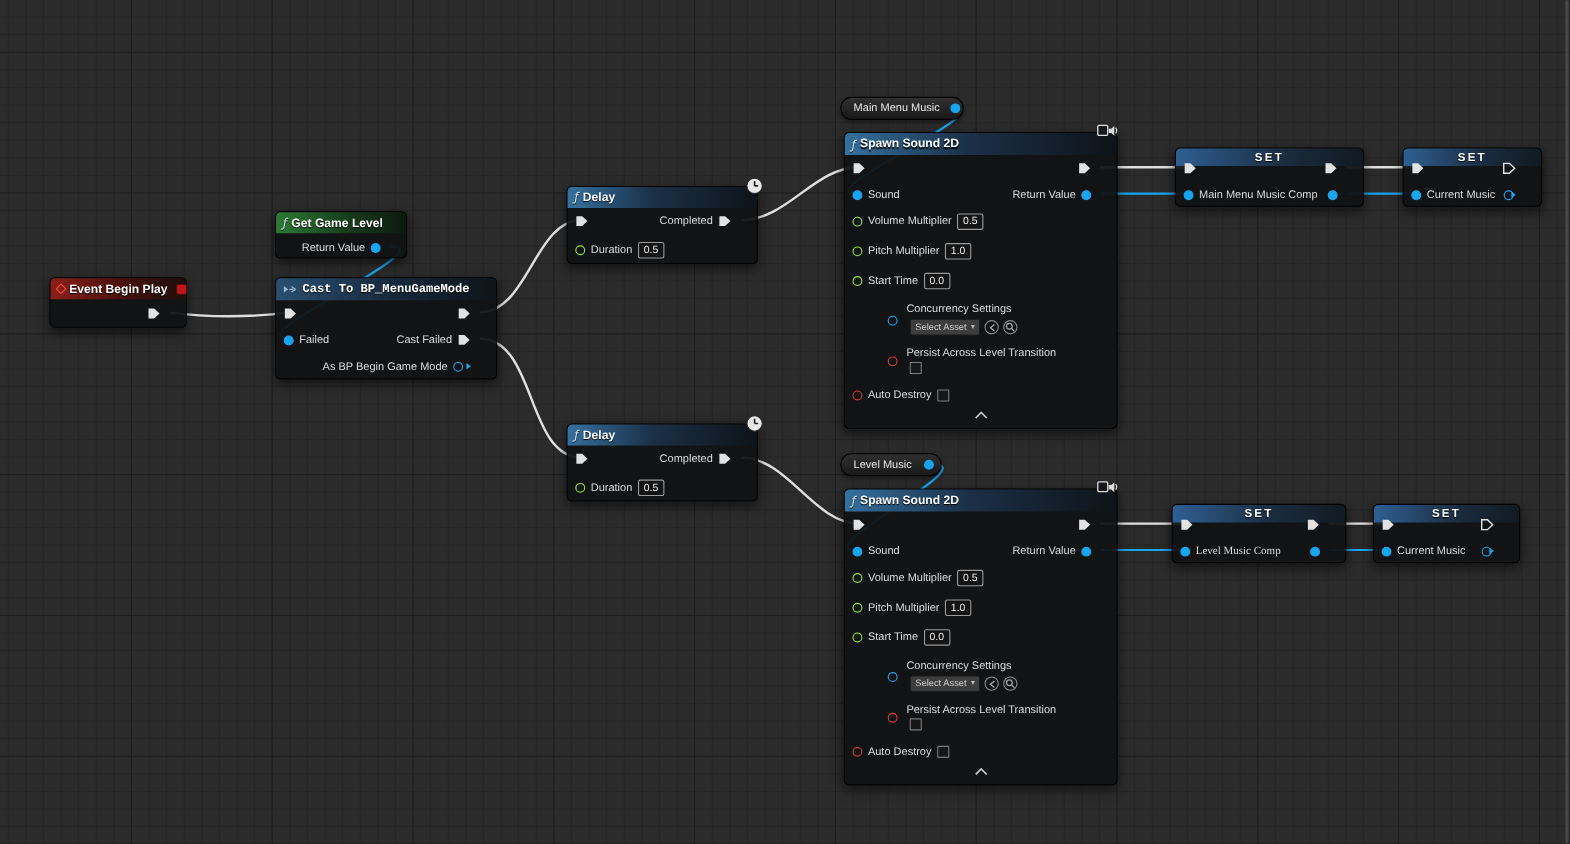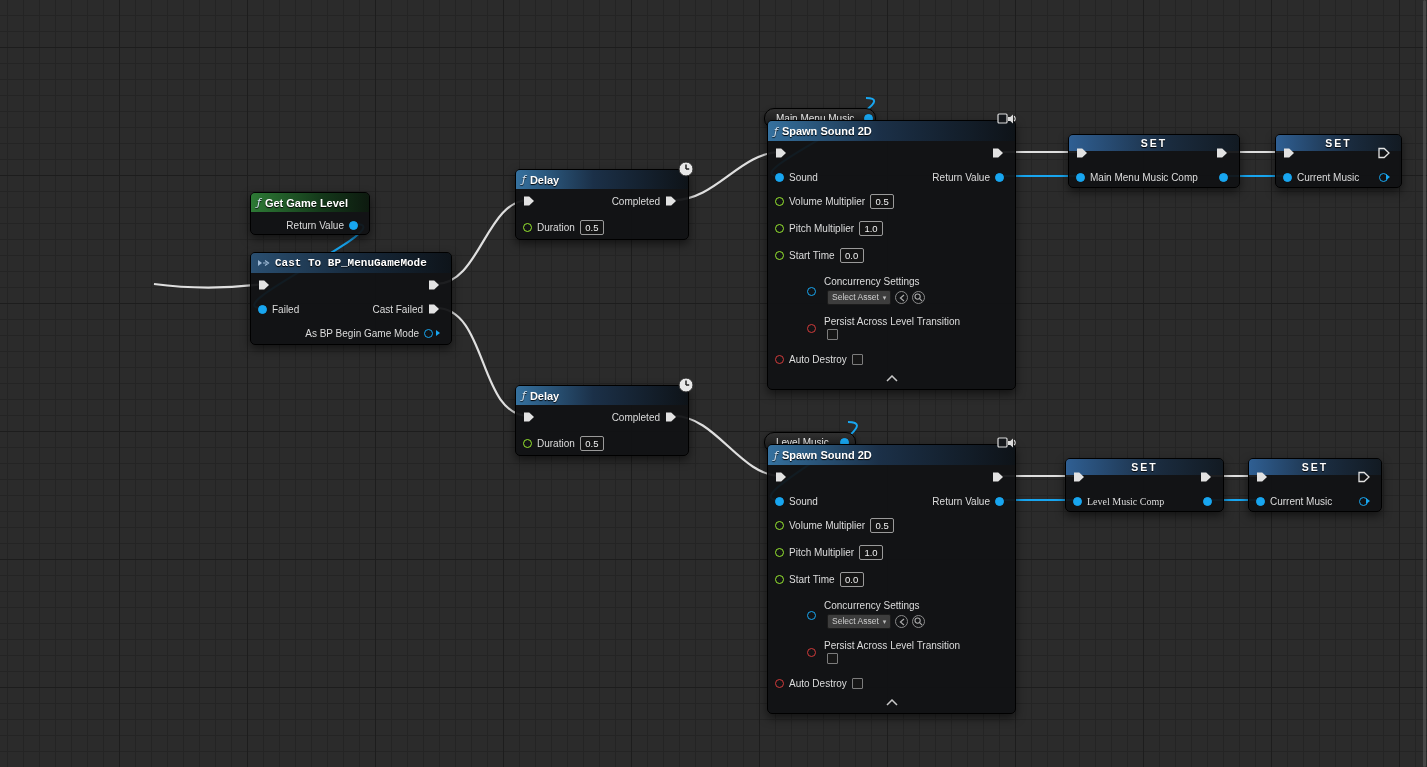--- a/index.html
+++ b/index.html
@@ -26,21 +26,21 @@
        display:flex;align-items:center;gap:4px;padding:0 6px;box-sizing:border-box;
        font-size:11px;font-weight:700;color:#fff;text-shadow:0 1px 1px #000;white-space:nowrap;}
   .hdr-event{background:linear-gradient(to right,#8a1f1a,#46100d 55%,#1d0e0c);}
   .hdr-pure {background:linear-gradient(to right,#2d7a35,#14381a 60%,#0d1a0f);}
   .hdr-cast {background:linear-gradient(to right,#2a4f71,#16283a 55%,#0e141a);font-family:Liberation Mono, monospace;}
   .hdr-func {background:linear-gradient(to right,#35719f,#1b3048 45%,#0e1318);}
   .hdr-set  {background:linear-gradient(to right,#2f5f93,#1a2b3e 60%,#121a22);justify-content:center;letter-spacing:2px;text-align:right;}
   .fn-icon{font-style:italic;font-weight:400;font-family:"DejaVu Sans",sans-serif;color:#d9e7f3;font-size:11px;}
   .grow{flex:1;}
 
-  .row{position:absolute;left:0;right:4px;height:18px;display:flex;align-items:center;gap:5px;
+  .row{position:absolute;left:0;right:16px;height:18px;display:flex;align-items:center;gap:5px;
        padding:0 7px;box-sizing:border-box;font-size:10px;color:#dcdcdc;white-space:nowrap;}
   .row .side{display:flex;align-items:center;gap:5px;}
   .between{justify-content:space-between;}
   .right{justify-content:flex-end;}
   .block{position:absolute;left:0;right:0;font-size:10px;color:#dcdcdc;white-space:nowrap;margin-left:32px;}
 
   .pin{width:9px;height:9px;border-radius:50%;box-sizing:border-box;flex:0 0 auto;}
   .pin.blue{border:1.5px solid #18a6f0;}
   .pin.green{border:1.5px solid #97e82f;}
   .pin.red{border:1.5px solid #d23b3b;}
@@ -59,21 +59,21 @@
   .caret{font-size:7px;color:#bbb;}
   .icon-btn{width:13px;height:13px;border-radius:50%;border:1px solid #8a8a8a;display:inline-flex;
             align-items:center;justify-content:center;box-sizing:border-box;}
 
   .badge{position:absolute;z-index:3;}
   .collapse{position:absolute;bottom:3px;left:50%;transform:translateX(-50%);}
 
   .var-pill{position:absolute;height:21px;border-radius:10px;border:1px solid #000;
             background:linear-gradient(#303030,#191919);box-shadow:0 2px 5px rgba(0,0,0,.5);
             display:flex;align-items:center;gap:5px;padding:0 6px 0 11px;box-sizing:border-box;
-            font-size:10px;color:#e8e8e8;white-space:nowrap;margin-top:20px;}
+            font-size:10px;color:#e8e8e8;white-space:nowrap;}
 
   .diamond{width:7px;height:7px;border:1.5px solid #ff4b3e;transform:rotate(45deg);box-sizing:border-box;flex:0 0 auto;}
   .stop-sq{width:8px;height:8px;background:#c01818;border:1px solid #5a0c0c;border-radius:2px;flex:0 0 auto;}
   .scroll-edge{position:absolute;top:0;bottom:0;right:1px;width:3px;background:#565656;opacity:.65;border-radius:2px;}
 </style>
 </head>
 <body>
 
 <div class="canvas">
 
@@ -89,20 +89,33 @@
     <path class="wire-exec" d="M1224,152 C 1248,152 1266,152 1290,152"></path>
     <path class="wire-data" d="M1225,176 C 1249,176 1263,176 1287,176"></path>
     <path class="wire-exec" d="M674,416 C 716,416 740,476 781,476"></path>
     <path class="wire-data" d="M848,422 C 896,422 733,500 779,500"></path>
     <path class="wire-exec" d="M1000,476 C 1030,476 1050,476 1079,476"></path>
     <path class="wire-data" d="M1001,500 C 1031,500 1049,500 1077,500"></path>
     <path class="wire-exec" d="M1208,476 C 1232,476 1240,476 1262,476"></path>
     <path class="wire-data" d="M1209,500 C 1233,500 1238,500 1260,500"></path>
   </svg>
 
+  <div class="node" style="left:45px;top:252px;width:123px;height:44px;">
+    <div class="hdr hdr-event">
+      <span class="diamond"></span>
+      <span>Event Begin Play</span>
+      <span class="grow"></span>
+      <span class="stop-sq"></span>
+    </div>
+    <div class="row right" style="top:23px;">
+      <svg class="exec" width="12" height="12" viewBox="0 0 12 12">
+          <path d="M1 1.5 H6.2 L11 6 L6.2 10.5 H1 Z" fill="#e2e2e2"></path>
+        </svg>
+    </div>
+  </div>
 
   <div class="node" style="left:250px;top:192px;width:118px;height:41px;">
     <div class="hdr hdr-pure">
       <span class="fn-icon">ƒ</span>
       <span>Get Game Level</span>
     </div>
     <div class="row right" style="top:23px;">
       <span>Return Value</span>
       <span class="pin blue filled"></span>
     </div>

